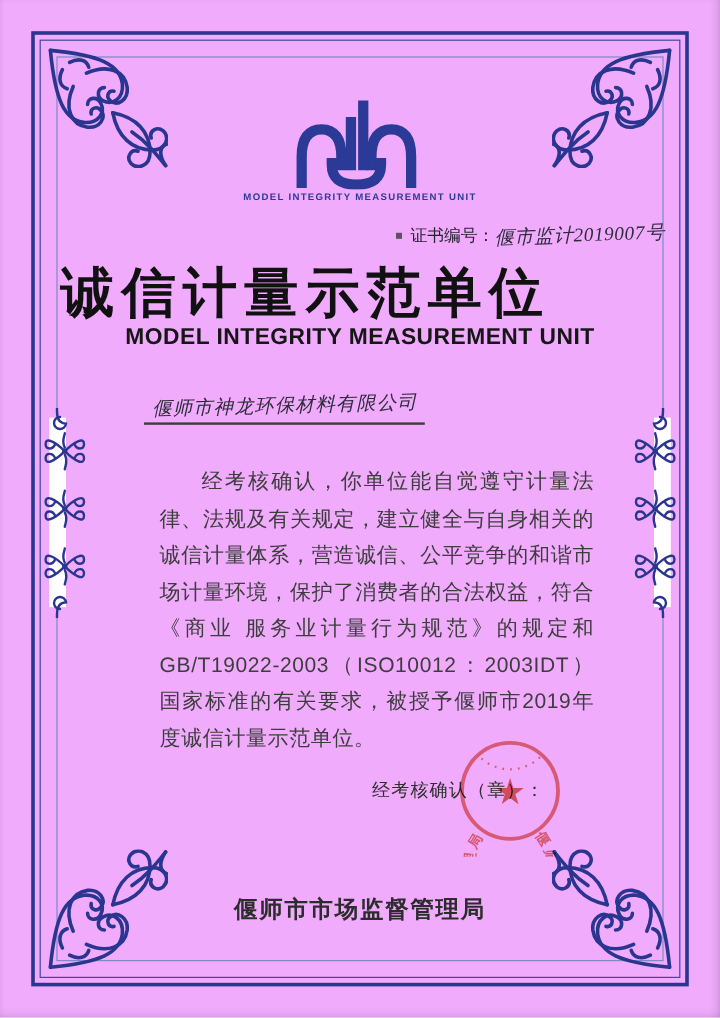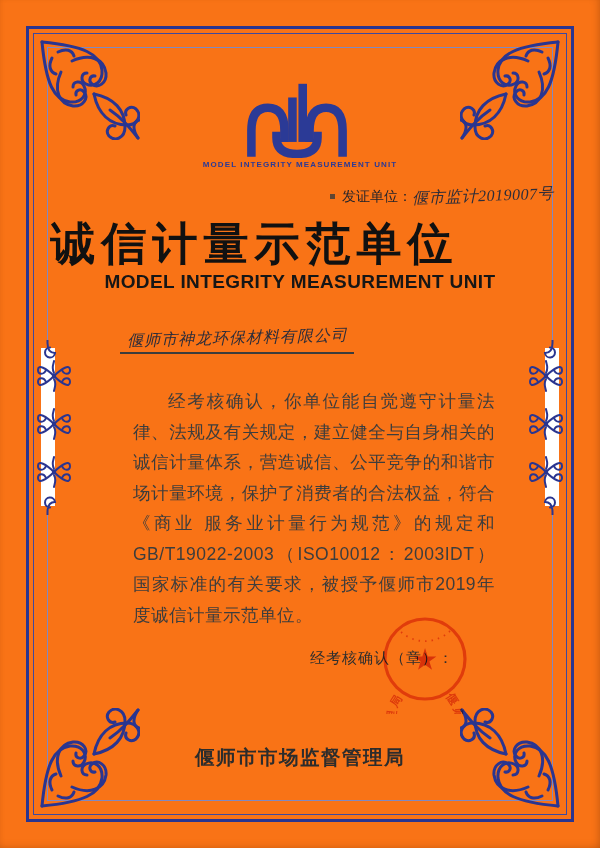--- a/index.html
+++ b/index.html
@@ -1,16 +1,16 @@
 <!DOCTYPE html>
 <html lang="zh"><head>
 <meta charset="utf-8">
 <style>
   html,body{margin:0;padding:0;background:#e8e8e6;}
-  .photo{position:relative;width:600px;height:848px;background:#f97316;overflow:hidden;
+  .photo{position:relative;width:600px;height:848px;background:#f0abfc;overflow:hidden;
          font-family:"Liberation Sans",sans-serif;
          box-shadow:inset -6px 0 8px -5px rgba(0,0,0,.18), inset 0 -6px 8px -5px rgba(0,0,0,.12), inset 4px 0 6px -4px rgba(0,0,0,.07);}
   
   .frame-a{position:absolute;left:26px;top:26px;right:26px;bottom:26px;border:3px solid #2a3590;}
   .frame-b{position:absolute;left:33px;top:33px;right:33px;bottom:33px;border:1px solid #3d49a0;}
   .frame-c{position:absolute;left:47px;top:47px;right:47px;bottom:47px;border:1.5px solid #8089c2;}
   .patch{position:absolute;width:14px;top:348px;height:158px;background:#fff;}
   .patch.l{left:41px}.patch.r{right:41px}
   .corner{position:absolute;width:100px;height:100px;}
   .corner.tl{left:40px;top:40px}
@@ -118,21 +118,21 @@
       <path d="M20,138 L20,92 Q20,52 49,52 Q78,52 78,92 L78,112"></path>
       <path d="M180,138 L180,92 Q180,52 151,52 Q122,52 122,92 L122,112"></path>
       <path d="M92,34 L92,112"></path>
       <path d="M110,10 L110,112"></path>
       <path d="M64,94 L64,104 Q64,133 100,133 Q136,133 136,104 L136,94"></path>
     </g>
   </svg>
   <div class="logo-caption">MODEL INTEGRITY MEASUREMENT UNIT</div>
 
   <div class="certno">
-    <span class="dot"></span><span>发证单位：</span><span class="hand">偃市监计2019007号</span>
+    <span class="dot"></span><span>证书编号：</span><span class="hand">偃市监计2019007号</span>
   </div>
 
   <h1 class="title-cn">诚信计量示范单位</h1>
   <div class="title-en">MODEL INTEGRITY MEASUREMENT UNIT</div>
 
   <div class="awardee">
     <span class="hand">偃师市神龙环保材料有限公司</span>
   </div>
 
   <p class="body-text">经考核确认，你单位能自觉遵守计量法律、法规及有关规定，建立健全与自身相关的诚信计量体系，营造诚信、公平竞争的和谐市场计量环境，保护了消费者的合法权益，符合《商业 服务业计量行为规范》的规定和GB/T19022-2003（ISO10012：2003IDT）国家标准的有关要求，被授予偃师市2019年度诚信计量示范单位。</p>

